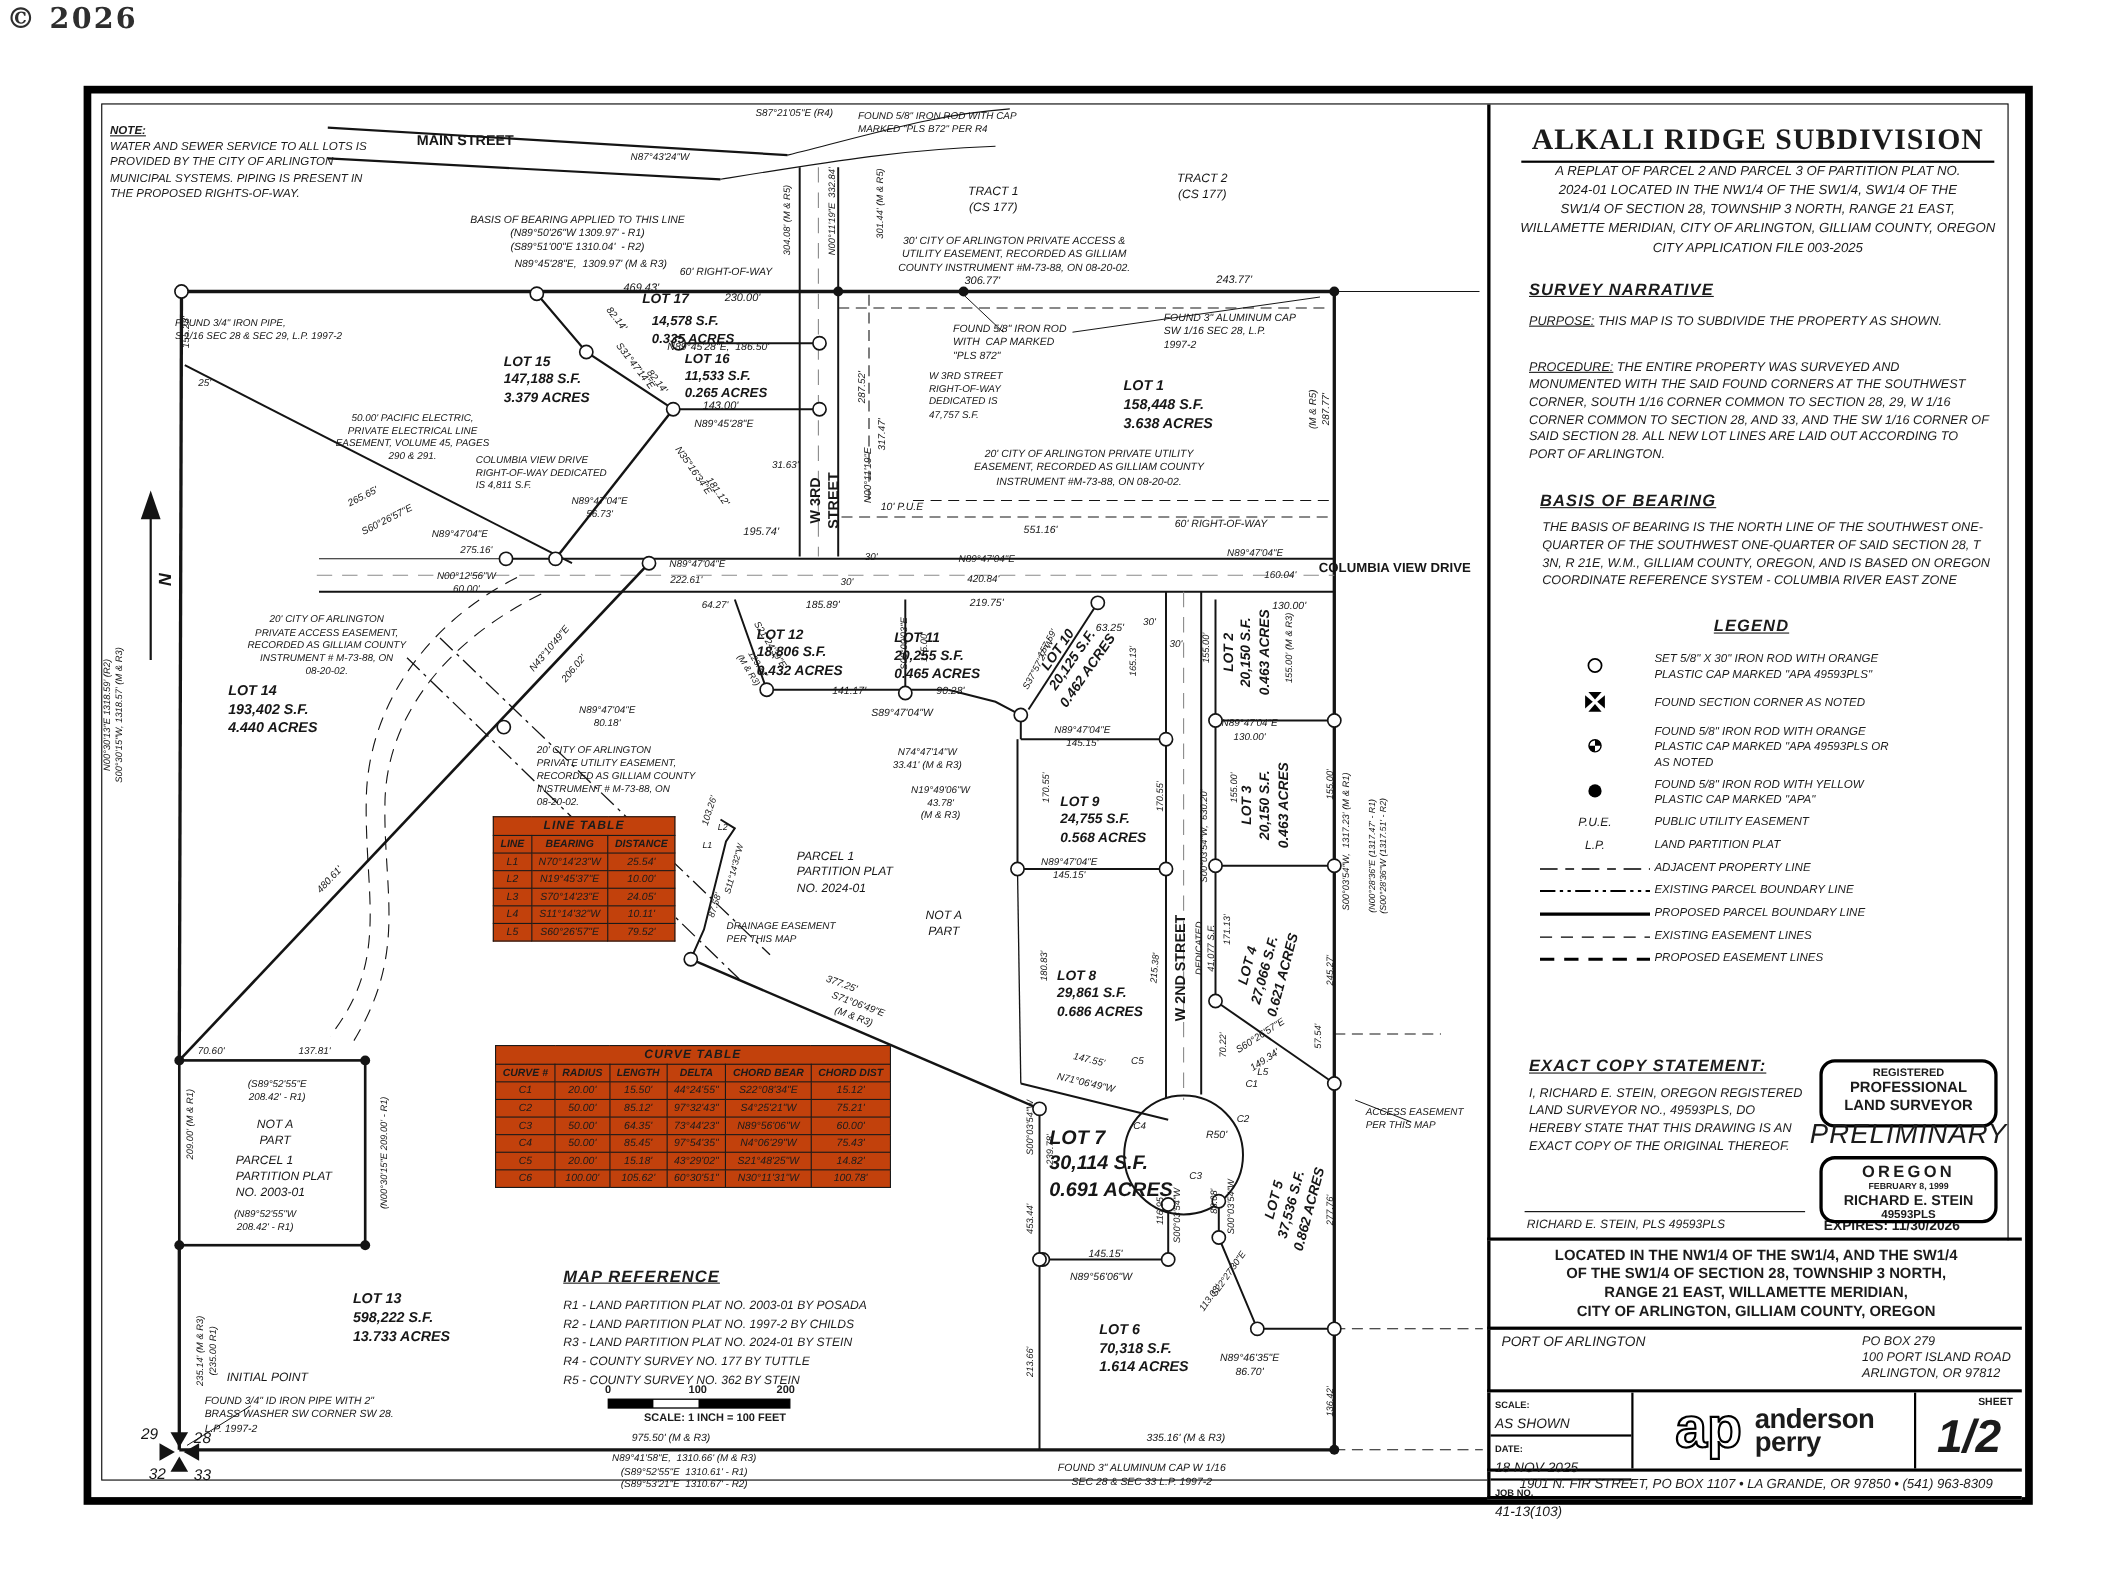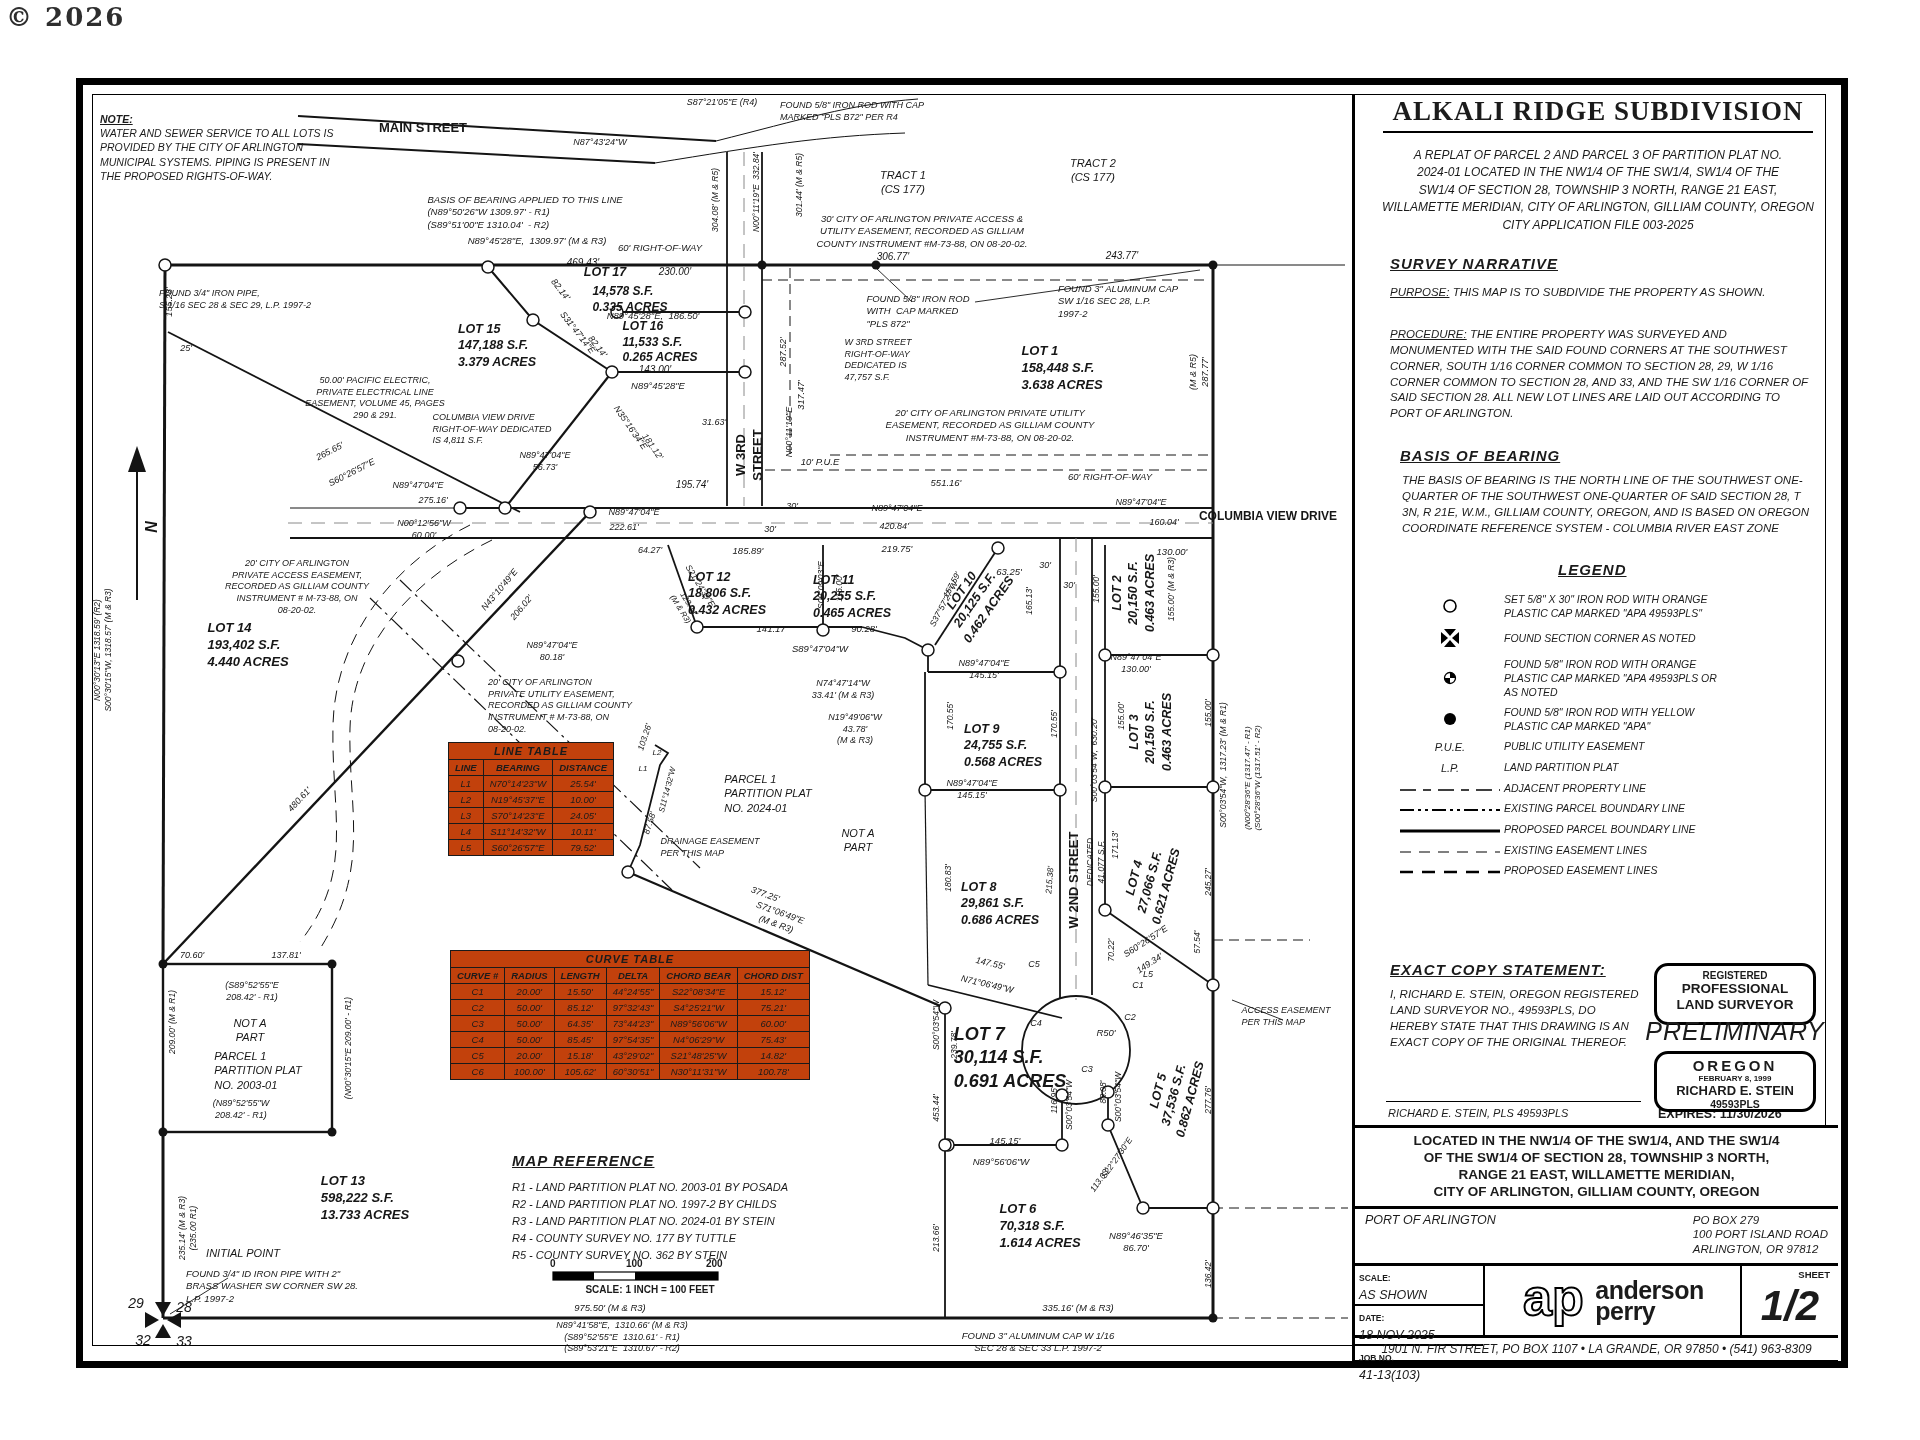--- a/index.html
+++ b/index.html
@@ -25,21 +25,21 @@
   
   #mapref{left:512px;top:1152px;width:420px;font:italic 11px "Liberation Sans",sans-serif;}
   #mapref .h{font-size:15px;font-weight:bold;text-decoration:underline;letter-spacing:1px;margin-bottom:10px;}
   #mapref .ln{line-height:1.55;white-space:pre;}
   
   #scalebar{left:540px;top:1258px;width:220px;font:10px "Liberation Sans",sans-serif;}
   #scalebar .ticks{position:relative;height:13px;font-weight:bold;}
   #scalebar .cap{text-align:center;font-weight:bold;margin-top:3px;font-size:10px;}
   
   #panel{left:1358px;top:95px;width:480px;height:1248px;}
-  #ptitle{position:absolute;left:6px;top:1px;width:468px;text-align:center;font:bold 27px "Liberation Serif",serif;letter-spacing:1px;}
+  #ptitle{position:absolute;left:6px;top:16px;width:468px;text-align:center;font:bold 27px "Liberation Serif",serif;letter-spacing:1px;}
   #ptitle .ul{display:block;margin:4px auto 0;width:430px;border-bottom:2.5px solid #000;}
   #psub{position:absolute;left:0;top:52px;width:480px;text-align:center;font:italic 12px "Liberation Sans",sans-serif;line-height:1.45;white-space:pre-line;}
   .sec-h{position:absolute;font:bold italic 15px "Liberation Sans",sans-serif;text-decoration:underline;letter-spacing:1px;}
   .sec-p{position:absolute;font:italic 11.5px "Liberation Sans",sans-serif;line-height:1.38;}
   .lead{text-decoration:underline;}
   
   #legend-items{position:absolute;left:38px;top:498px;width:430px;}
   .lg-row{display:flex;align-items:center;margin-bottom:7px;}
   .lg-sym{width:108px;flex:0 0 108px;text-align:center;font:italic 11px "Liberation Sans",sans-serif;}
   .lg-txt{font:italic 10.5px "Liberation Sans",sans-serif;line-height:1.3;white-space:pre-line;}
@@ -251,21 +251,21 @@
 UTILITY EASEMENT, RECORDED AS GILLIAM
 COUNTY INSTRUMENT #M-73-88, ON 08-20-02.</div>
     <div class="ml" style="left: 893px; top: 256px; font-size: 10px; text-align: center; transform: translate(-50%, -50%) rotate(0deg);">306.77'</div>
     <div class="ml" style="left: 1122px; top: 255px; font-size: 10px; text-align: center; transform: translate(-50%, -50%) rotate(0deg);">243.77'</div>
     <div class="ml" style="left: 918px; top: 312px; font-size: 9.5px; text-align: left; transform: translate(-50%, -50%) rotate(0deg);">FOUND 5/8" IRON ROD
 WITH  CAP MARKED
 "PLS 872"</div>
     <div class="ml" style="left: 1118px; top: 302px; font-size: 9.5px; text-align: left; transform: translate(-50%, -50%) rotate(0deg);">FOUND 3" ALUMINUM CAP
 SW 1/16 SEC 28, L.P.
 1997-2</div>
-    <div class="ml" style="left: 525px; top: 213px; font-size: 9.5px; transform: translate(-50%, -50%) rotate(0deg);">BASIS OF BEARING APPLIED TO THIS LINE
+    <div class="ml" style="left: 525px; top: 213px; font-size: 9.5px; text-align: center; transform: translate(-50%, -50%) rotate(0deg);">BASIS OF BEARING APPLIED TO THIS LINE
 (N89°50'26"W 1309.97' - R1)
 (S89°51'00"E 1310.04'  - R2)</div>
     <div class="ml" style="left: 537px; top: 241px; font-size: 9.5px; text-align: center; transform: translate(-50%, -50%) rotate(0deg);">N89°45'28"E,  1309.97' (M &amp; R3)</div>
     <div class="ml" style="left: 660px; top: 248px; font-size: 9.5px; text-align: center; transform: translate(-50%, -50%) rotate(0deg);">60' RIGHT-OF-WAY</div>
     <div class="ml" style="left: 583px; top: 262px; font-size: 10px; text-align: center; transform: translate(-50%, -50%) rotate(0deg);">469.43'</div>
     <div class="ml" style="left: 235px; top: 300px; font-size: 9px; text-align: left; transform: translate(-50%, -50%) rotate(0deg);">FOUND 3/4" IRON PIPE,
 S 1/16 SEC 28 &amp; SEC 29, L.P. 1997-2</div>
     <div class="ml" style="left: 170px; top: 302px; font-size: 9px; text-align: center; transform: translate(-50%, -50%) rotate(-90deg);">155.28'</div>
     <div class="ml" style="left: 186px; top: 349px; font-size: 9px; text-align: center; transform: translate(-50%, -50%) rotate(0deg);">25'</div>
     <div class="ml b" style="left: 605px; top: 272px; font-size: 12.5px; text-align: center; transform: translate(-50%, -50%) rotate(0deg);">LOT 17</div>

